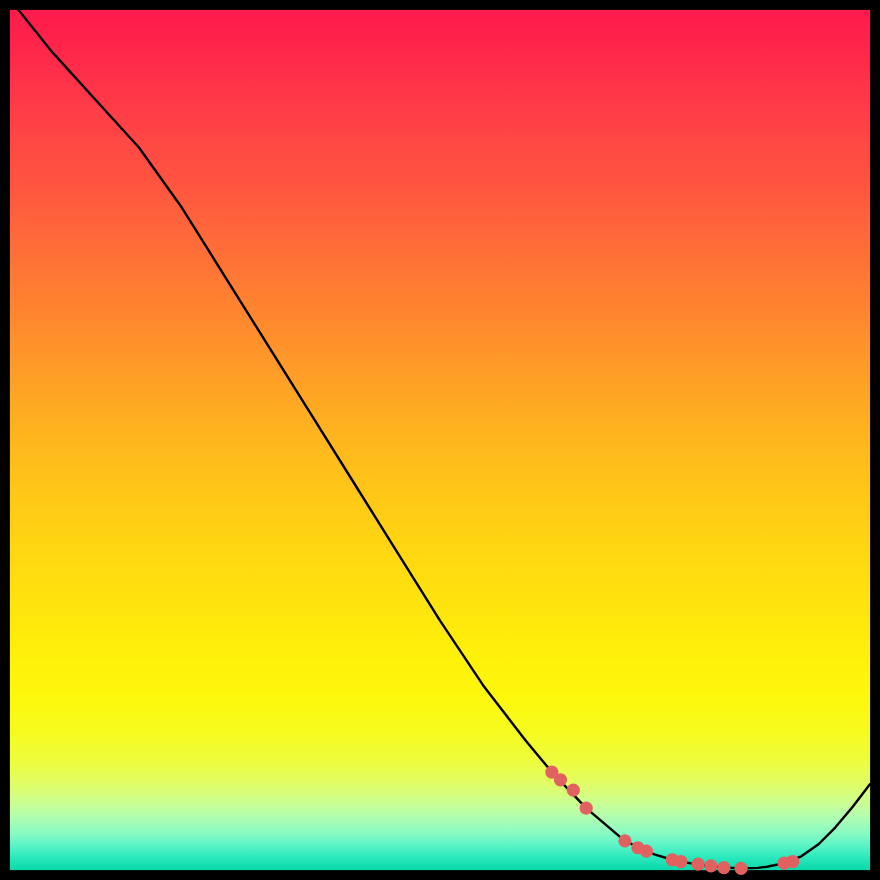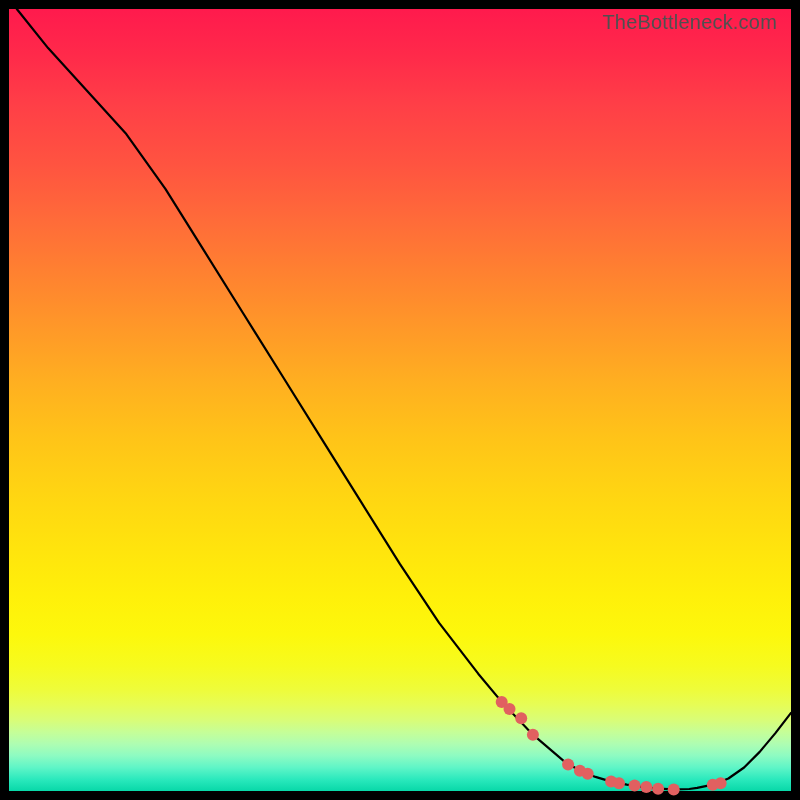--- a/index.html
+++ b/index.html
@@ -81,21 +81,20 @@
     fill: #e16060;
     stroke: none;
   }
 </style>
 </head>
 <body>
 
 <div class="frame">
   <div class="plot-area">
 
-    <div class="watermark">TheBottleneck.com</div>
 
     <svg class="curve" viewBox="0 0 782 782">
       <path id="curve-path" class="curve-path" d="M7.8 0.0 L39.1 39.1 L78.2 82.1 L117.3 125.1 L156.4 179.9 L195.5 242.4 L234.6 305.0 L273.7 367.5 L312.8 430.1 L351.9 492.7 L391.0 555.2 L430.1 613.9 L469.2 664.7 L492.7 692.9 L523.9 725.7 L555.2 752.3 L570.9 761.7 L586.5 767.9 L602.1 772.6 L617.8 775.7 L633.4 778.1 L649.1 779.7 L664.7 780.4 L680.3 780.0 L688.2 778.9 L703.8 775.7 L719.4 769.5 L735.1 758.5 L750.7 742.9 L766.4 724.1 L782.0 703.8"></path>
       <g id="markers-group">
           <circle cx="492.7" cy="692.9" r="6" class="marker"></circle>
           <circle cx="500.5" cy="699.9" r="6" class="marker"></circle>
           <circle cx="512.2" cy="709.3" r="6" class="marker"></circle>
           <circle cx="523.9" cy="725.7" r="6" class="marker"></circle>
           <circle cx="559.1" cy="755.4" r="6" class="marker"></circle>
           <circle cx="570.9" cy="761.7" r="6" class="marker"></circle>

